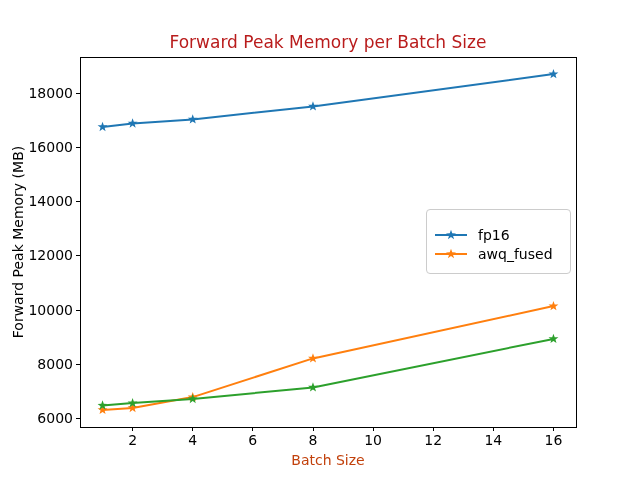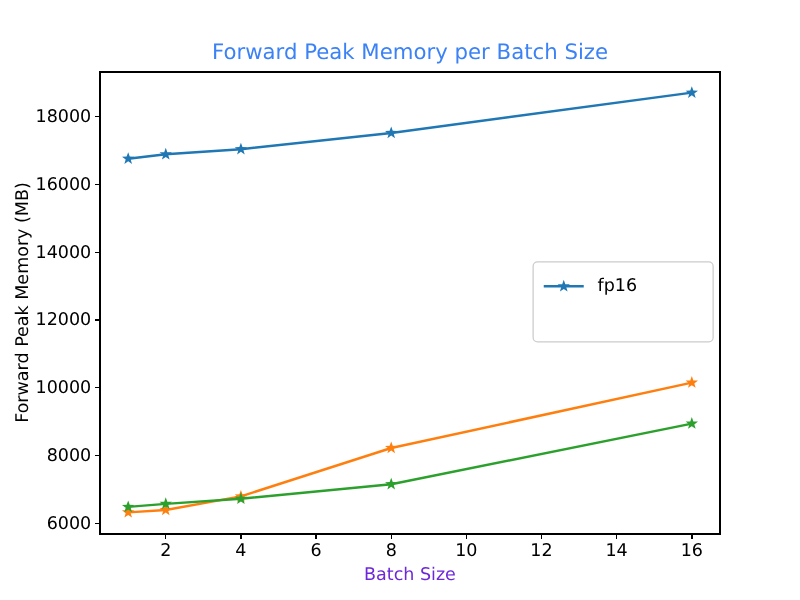--- a/index.html
+++ b/index.html
@@ -20,31 +20,31 @@
     left: 0;
     top: 0;
   }
   .chart-title {
     position: absolute;
     left: 80px;
     width: 496px;
     top: 32px;
     text-align: center;
     font-size: 17px;
-    color: #3b82f6;
+    color: #b91c1c;
     white-space: nowrap;
   }
   .x-label {
     position: absolute;
     left: 80px;
     width: 496px;
     top: 452px;
     text-align: center;
     font-size: 14px;
-    color: #6d28d9;
+    color: #c2410c;
   }
   .y-label {
     position: absolute;
     left: 18px;
     top: 242px;
     transform: translate(-50%, -50%) rotate(-90deg);
     font-size: 14px;
     color: #000000;
     white-space: nowrap;
   }
@@ -54,21 +54,21 @@
     top: 209px;
     width: 145px;
     height: 65px;
     box-sizing: border-box;
     background: rgba(255,255,255,0.9);
     border: 1px solid #cccccc;
     border-radius: 4px;
     padding: 9px 8px 3px 6px;
     display: flex;
     flex-direction: column;
-    justify-content: space-between;
+    justify-content: center;
   }
   .legend-row {
     display: flex;
     align-items: center;
     height: 19px;
   }
   .legend-row svg { flex: 0 0 auto; }
   .legend-label {
     margin-left: 9px;
     font-size: 14px;
@@ -140,14 +140,21 @@
   <div class="x-label">Batch Size</div>
   <div class="y-label">Forward Peak Memory (MB)</div>
   <div class="legend">
       <div class="legend-row">
         <svg width="36" height="14">
           <line x1="2" y1="7" x2="34" y2="7" stroke="#1f77b4" stroke-width="2"></line>
           <polygon points="18.00,1.80 19.23,5.30 22.95,5.39 20.00,7.65 21.06,11.21 18.00,9.10 14.94,11.21 16.00,7.65 13.05,5.39 16.77,5.30" fill="#1f77b4"></polygon>
         </svg>
         <span class="legend-label">fp16</span>
       </div>
+      <div class="legend-row">
+        <svg width="36" height="14">
+          <line x1="2" y1="7" x2="34" y2="7" stroke="#ff7f0e" stroke-width="2"></line>
+          <polygon points="18.00,1.80 19.23,5.30 22.95,5.39 20.00,7.65 21.06,11.21 18.00,9.10 14.94,11.21 16.00,7.65 13.05,5.39 16.77,5.30" fill="#ff7f0e"></polygon>
+        </svg>
+        <span class="legend-label">awq_fused</span>
+      </div>
     </div>
 </div>
 
 </body></html>

